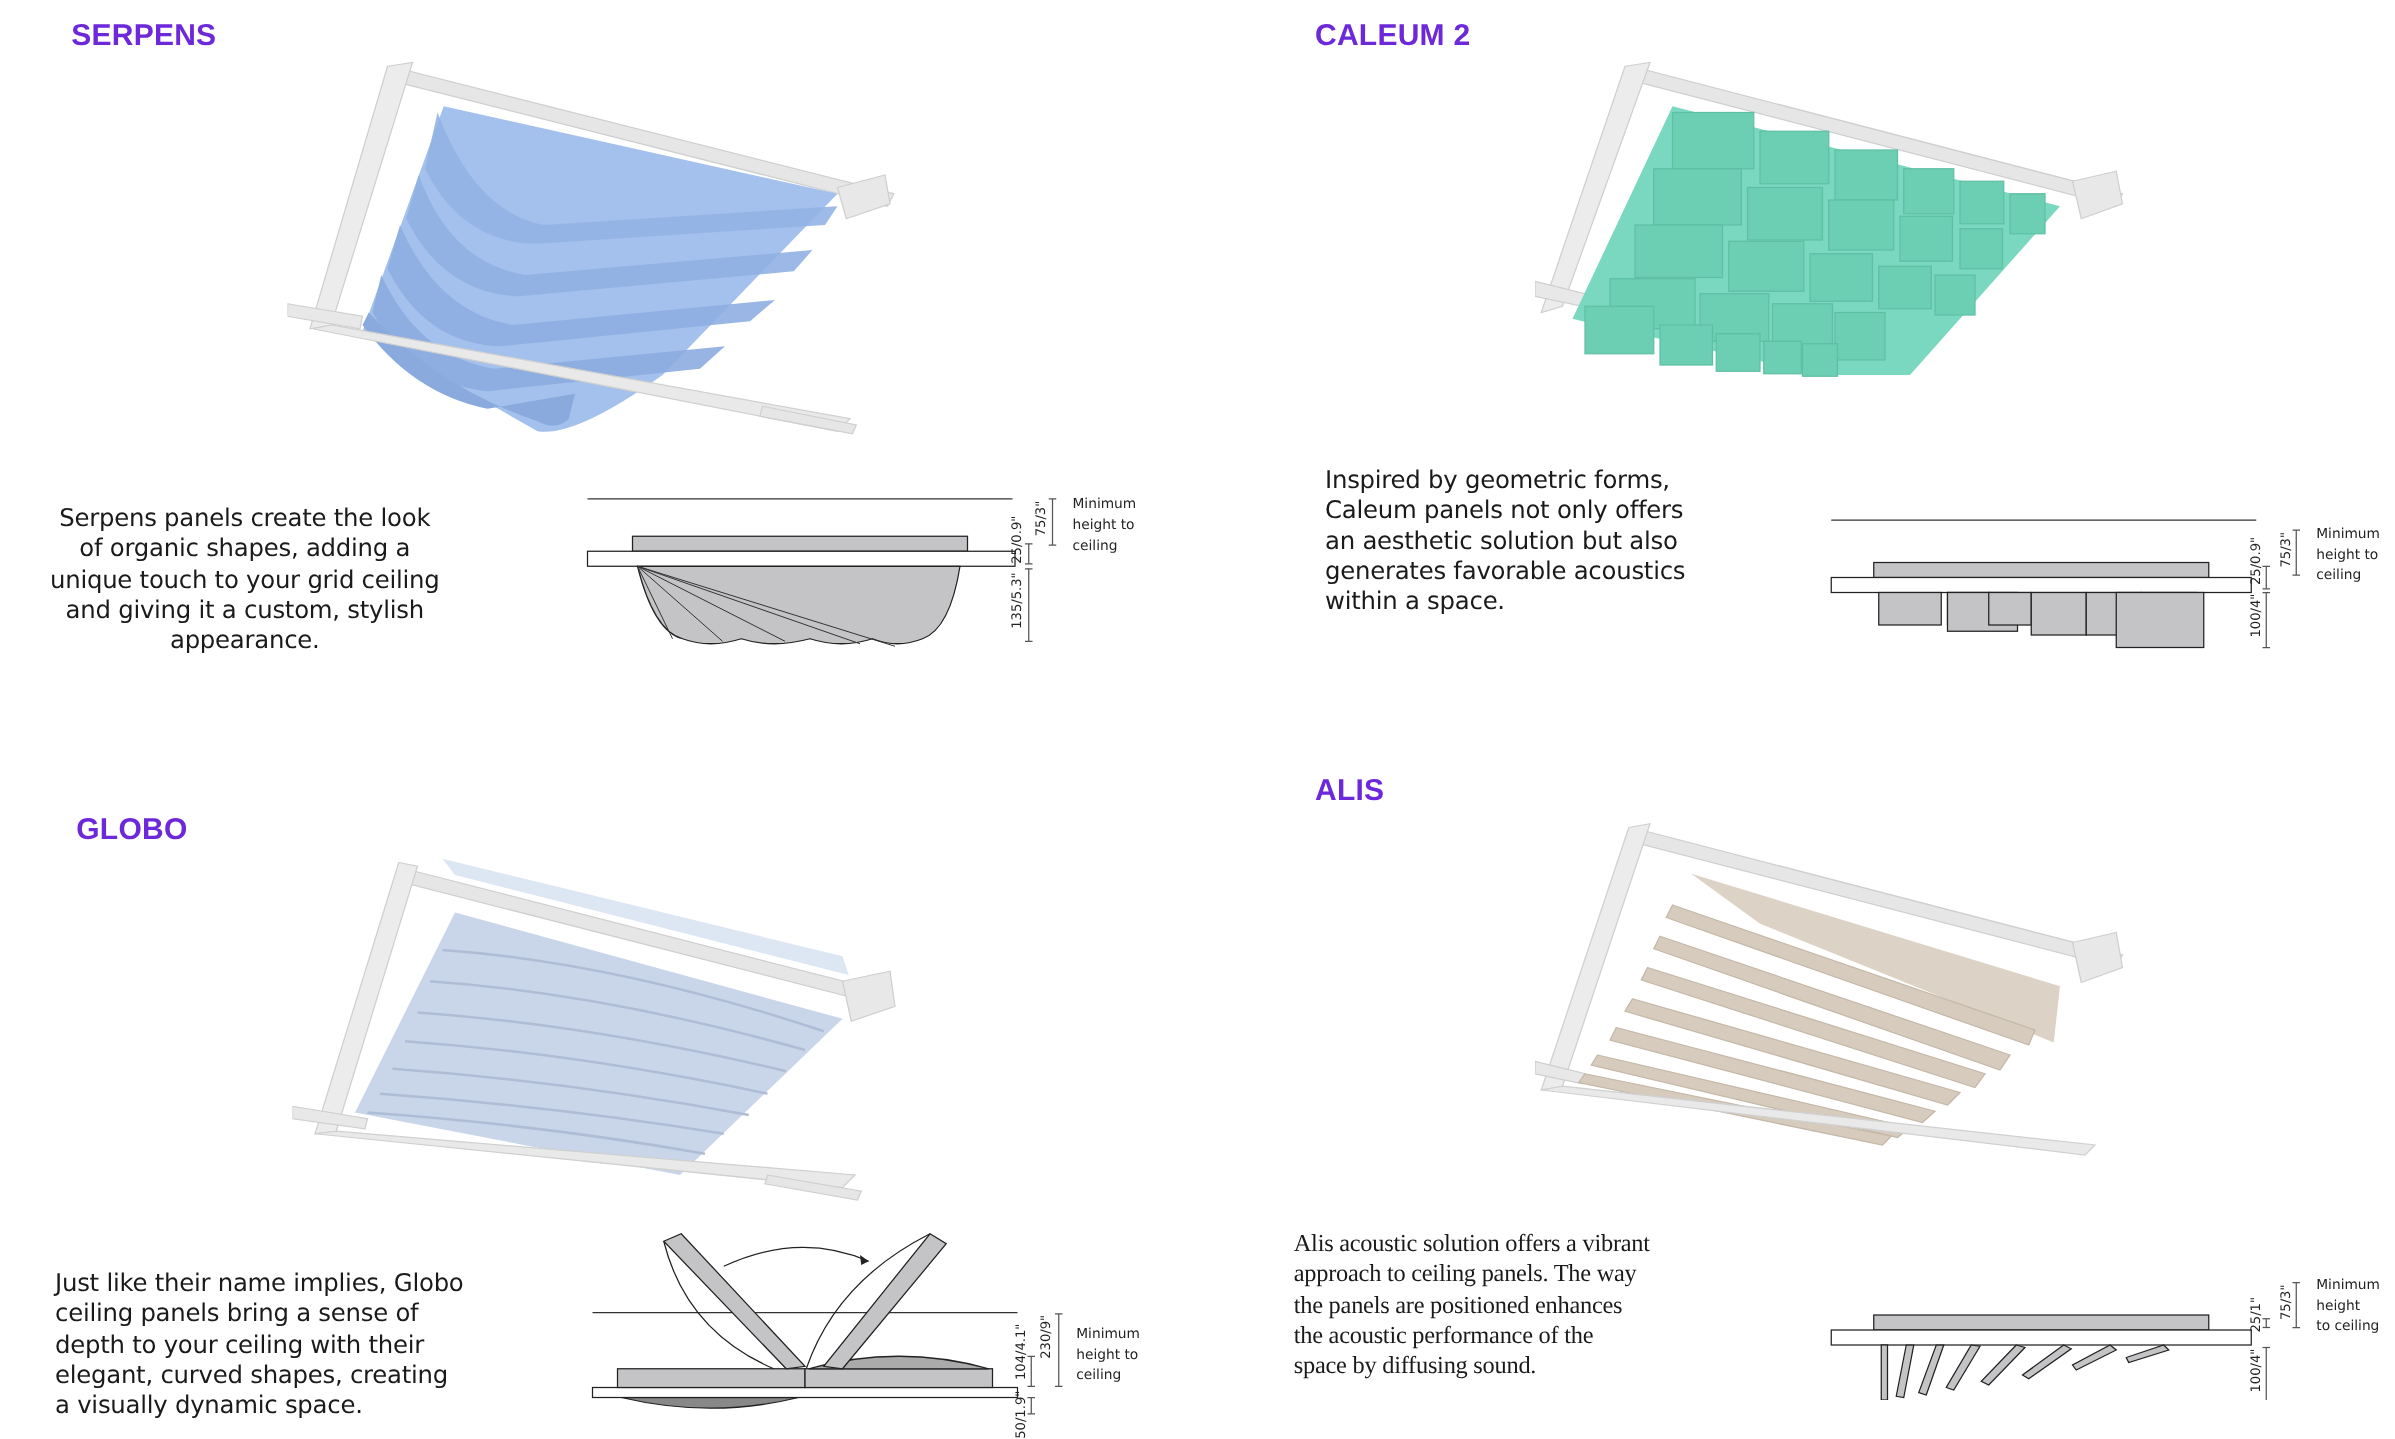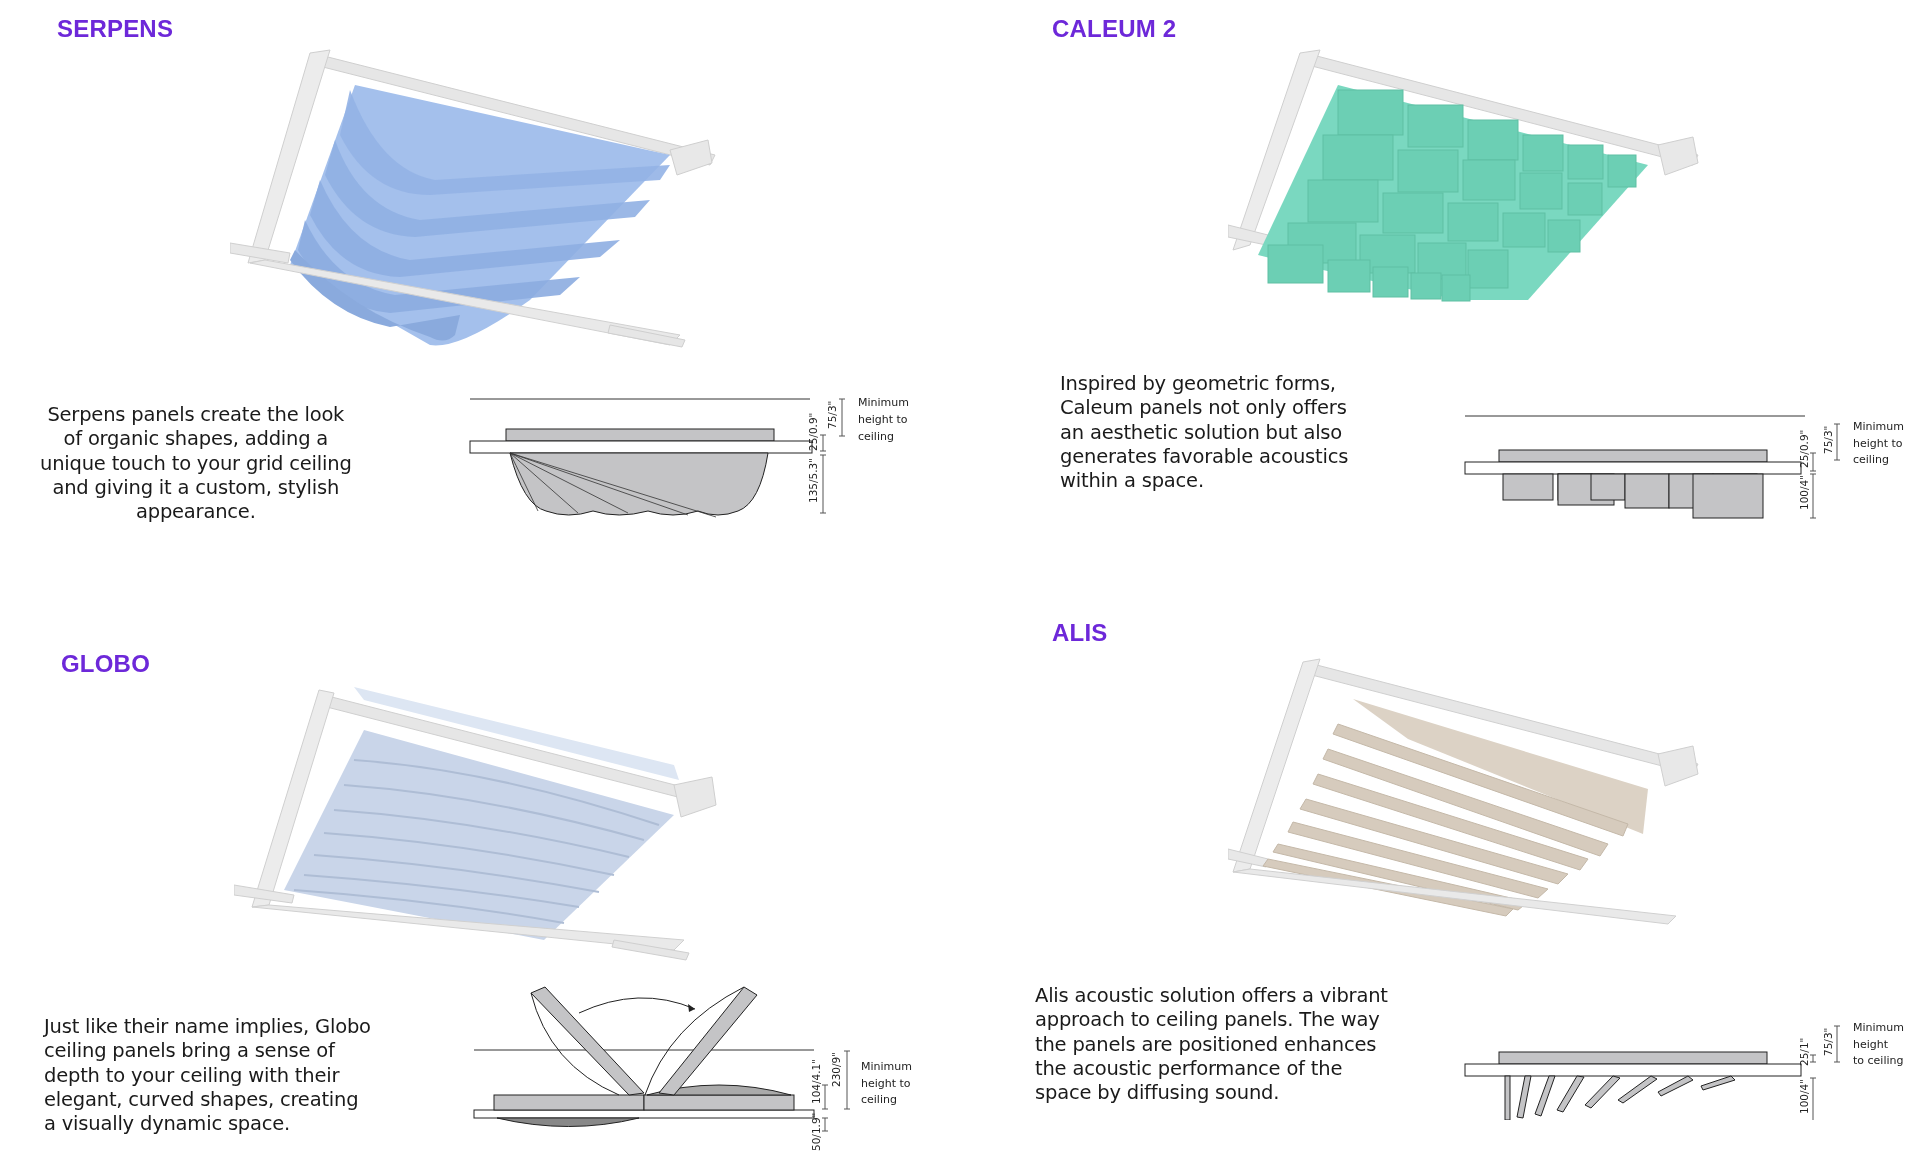--- a/index.html
+++ b/index.html
@@ -219,21 +219,21 @@
       <polygon points="100,95 380,190 372,202 95,105"></polygon>
       <polygon points="90,120 360,205 352,216 85,130"></polygon>
       <polygon points="78,145 340,220 330,230 72,155"></polygon>
       <polygon points="65,168 320,235 310,244 60,178"></polygon>
       <polygon points="50,190 300,248 290,256 45,198"></polygon>
       <polygon points="40,205 285,255 278,262 35,212"></polygon>
     </g>
     <polygon points="22,215 5,218 440,270 448,262" fill="#e9e9e9" stroke="#d0d0d0"></polygon>
   </svg>
 
-  <p class="desc" style="left:77px;top:440px;">Alis acoustic solution offers a vibrant
+  <p class="desc" style="left:77px;top:440px;font-family:Liberation Serif, serif;">Alis acoustic solution offers a vibrant
 approach to ceiling panels. The way
 the panels are positioned enhances
 the acoustic performance of the
 space by diffusing sound.</p>
 
   <svg class="diagram" style="left:505px;top:470px;" width="450" height="106" viewBox="0 0 450 106">
     <rect x="36" y="38" width="268" height="12" fill="#c4c4c6" stroke="#222"></rect>
     <rect x="2" y="50" width="336" height="12" fill="#fff" stroke="#222"></rect>
     <g fill="#c4c4c6" stroke="#222" stroke-width="1">
       <rect x="42" y="62" width="5" height="44"></rect>

